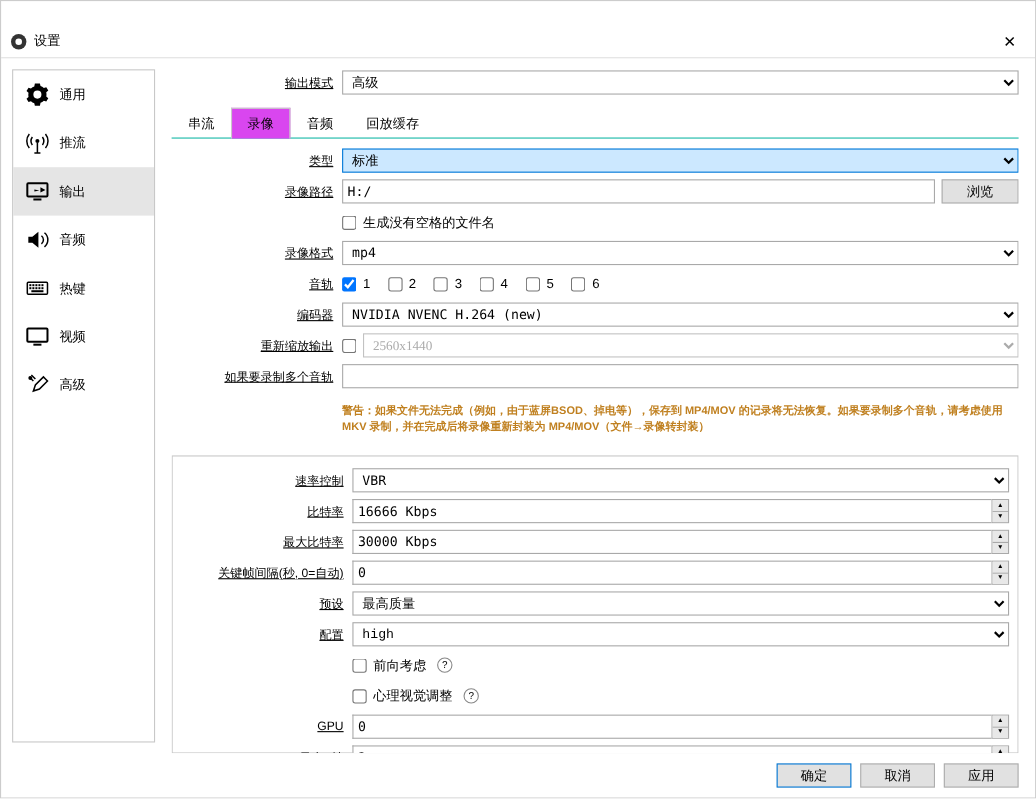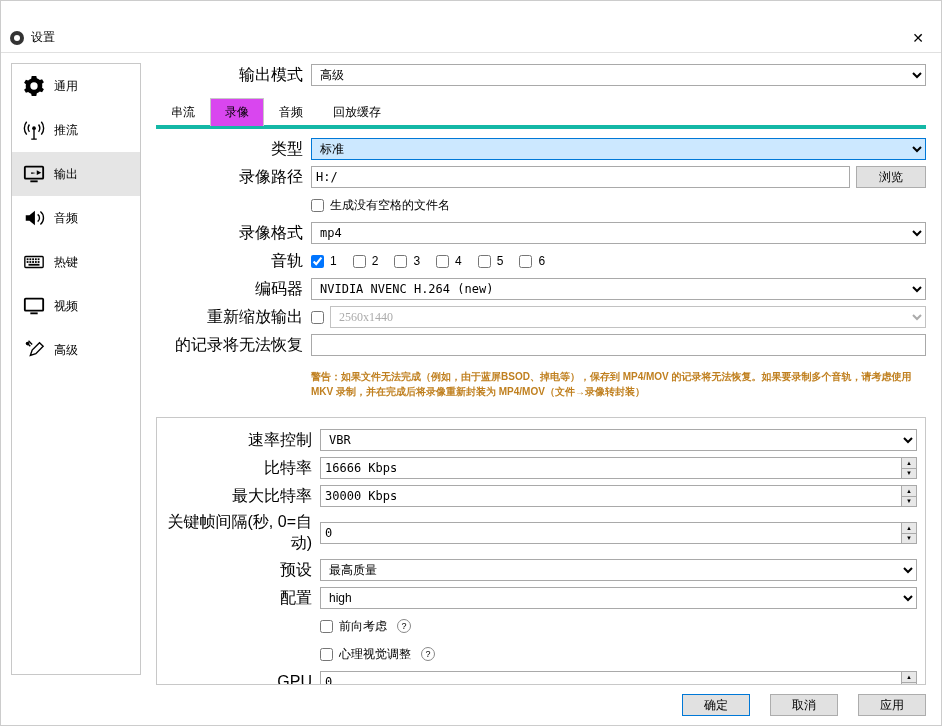--- a/index.html
+++ b/index.html
@@ -15,29 +15,29 @@
     
     .sidebar { width: 130px; border: 1px solid #c8c8c8; margin: 10px 0 10px 10px; background: #fff; }
     .sidebar-item { display: flex; align-items: center; padding: 10px 10px; cursor: pointer; }
     .sidebar-item.active { background: #e5e5e5; }
     .sidebar-item .icon { width: 24px; height: 24px; margin-right: 8px; display: flex; align-items: center; justify-content: center; }
     .sidebar-item .label { font-size: 12px; }
     
     .main { flex: 1; padding: 10px 15px 0 15px; display: flex; flex-direction: column; overflow: hidden; }
     
     .row { display: flex; align-items: center; margin-bottom: 4px; min-height: 24px; }
-    .row-label { width: 155px; text-align: right; padding-right: 8px; font-size: 16px; }
+    .row-label { width: 155px; text-align: right; padding-right: 8px; font-size: 11px; text-decoration: underline; }
     .row-control { flex: 1; display: flex; align-items: center; gap: 6px; }
     
     select, input[type="text"] { height: 22px; border: 1px solid #a9a9a9; background: #fff; font-size: 12px; padding: 0 4px; font-family: inherit; }
     select { width: 100%; }
     select.highlighted { background: #cce8ff; border-color: #0078d7; }
     input[type="text"] { width: 100%; }
     
-    .tabs { display: flex; border-bottom: 4px solid #14b8a6; margin-bottom: 8px; margin-top: 6px; }
+    .tabs { display: flex; border-bottom: 1px solid #14b8a6; margin-bottom: 8px; margin-top: 6px; }
     .tab { padding: 5px 14px; cursor: pointer; font-size: 12px; border: 1px solid transparent; border-bottom: none; position: relative; bottom: -1px; }
     .tab.active { border-color: #c8c8c8; background: #d946ef; }
     
     .btn { height: 22px; padding: 0 14px; background: #e1e1e1; border: 1px solid #adadad; cursor: pointer; font-size: 12px; font-family: inherit; }
     .btn.primary { border: 1px solid #0078d7; }
     
     .checkbox-group { display: flex; align-items: center; gap: 4px; }
     .checkbox-group input { margin-right: 2px; }
     .checkbox-label { margin-right: 12px; }
     
@@ -46,21 +46,21 @@
     .encoder-panel { border: 1px solid #c8c8c8; padding: 10px 8px; margin-top: 6px; flex: 1; overflow-y: auto; }
     
     .spinner-wrap { display: flex; flex: 1; }
     .spinner-wrap input { flex: 1; border-right: none; }
     .spinner-btns { display: flex; flex-direction: column; border: 1px solid #a9a9a9; width: 16px; }
     .spinner-btns .sp { flex: 1; font-size: 6px; line-height: 1; display: flex; align-items: center; justify-content: center; background: #e8e8e8; cursor: pointer; }
     .spinner-btns .sp:first-child { border-bottom: 1px solid #a9a9a9; }
     
     .help-icon { width: 14px; height: 14px; border: 1px solid #888; border-radius: 50%; display: inline-flex; align-items: center; justify-content: center; font-size: 9px; margin-left: 4px; cursor: pointer; }
     
-    .footer { height: 40px; display: flex; align-items: center; justify-content: flex-end; padding: 0 15px; gap: 20px; }
+    .footer { height: 40px; display: flex; align-items: center; justify-content: flex-end; padding: 0 15px; gap: 8px; }
     .footer .btn { min-width: 68px; }
     
     .scroll-area { flex: 1; overflow-y: auto; display: flex; flex-direction: column; }
   </style>
 </head>
 <body>
 
 <div class="window">
 
   <div class="titlebar">
@@ -228,21 +228,21 @@
 
         <div class="row">
           <div class="row-label">重新缩放输出</div>
           <div class="row-control">
             <input type="checkbox" style="">
             <select disabled="" style="font-family:Liberation Serif, serif;color:#888"><option>2560x1440</option></select>
           </div>
         </div>
 
         <div class="row">
-          <div class="row-label">的记录将无法恢复</div>
+          <div class="row-label">如果要录制多个音轨</div>
           <div class="row-control">
               <input type="text" style="">
             </div>
         </div>
 
         <div class="row">
           <div class="row-label"></div>
           <div class="row-control">
               <div class="warning">警告：如果文件无法完成（例如，由于蓝屏BSOD、掉电等），保存到 MP4/MOV 的记录将无法恢复。如果要录制多个音轨，请考虑使用 MKV 录制，并在完成后将录像重新封装为 MP4/MOV（文件→录像转封装）</div>
             </div>
@@ -293,21 +293,21 @@
           </div>
           <div class="row">
             <div class="row-label">预设</div>
             <div class="row-control">
                 <select><option>最高质量</option></select>
               </div>
           </div>
           <div class="row">
             <div class="row-label">配置</div>
             <div class="row-control">
-                <select style="font-family:Liberation Sans, sans-serif"><option>high</option></select>
+                <select style="font-family:Liberation Mono, monospace"><option>high</option></select>
               </div>
           </div>
           <div class="row">
             <div class="row-label"></div>
             <div class="row-control">
               <input type="checkbox" style="">
               <span>前向考虑</span>
               <span class="help-icon">?</span>
             </div>
           </div>

